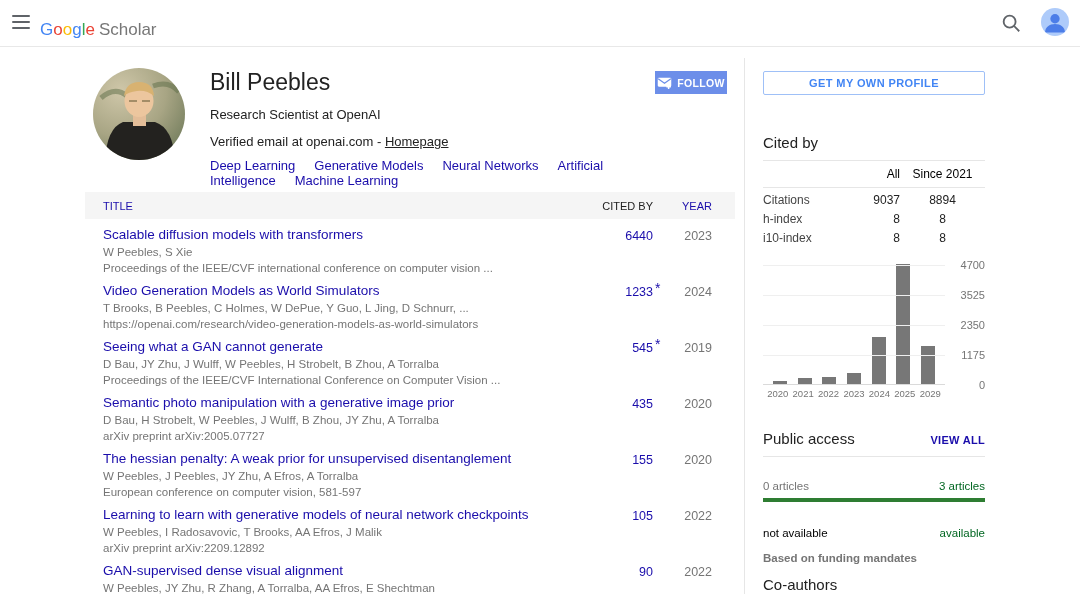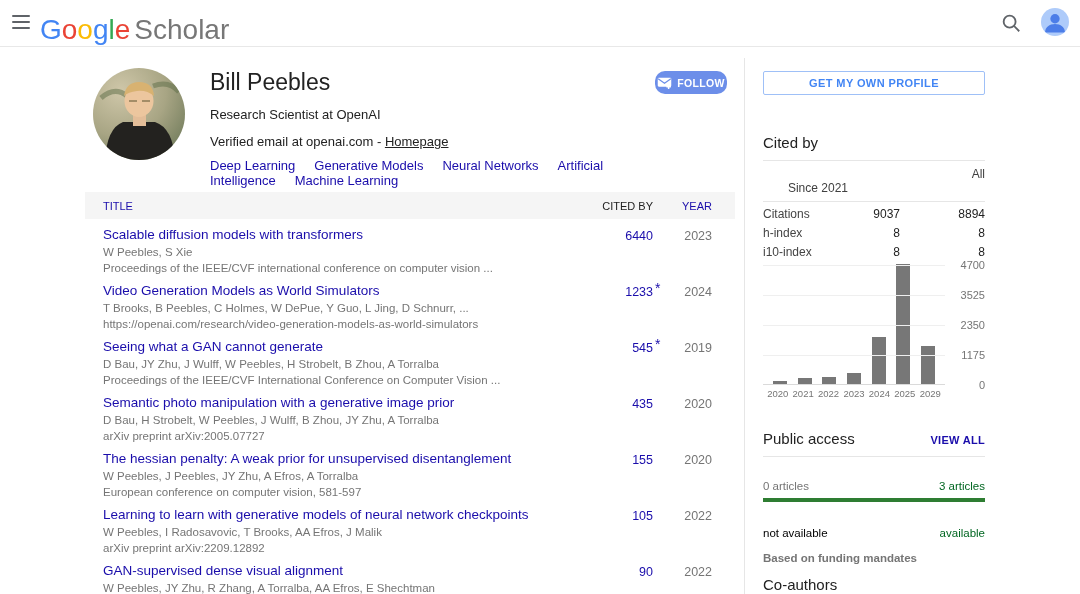--- a/index.html
+++ b/index.html
@@ -6,38 +6,38 @@
   html,body { width:1080px; height:594px; background:#fff; overflow:hidden;
               font-family:"Liberation Sans","DejaVu Sans",sans-serif; }
   body { position:relative; }
 
   
   .topbar { position:absolute; left:0; top:0; width:1080px; height:47px;
             background:#fff; border-bottom:1px solid #e8e8e8; }
   .hamburger { position:absolute; left:12px; top:15px; width:18px; height:14px;
                display:flex; flex-direction:column; justify-content:space-between; cursor:pointer; }
   .hamburger span { display:block; height:2px; background:#5f6368; border-radius:1px; }
-  .logo { position:absolute; left:40px; top:14px; font-size:28px; letter-spacing:0; cursor:pointer; }
+  .logo { position:absolute; left:40px; top:20px; font-size:17px; letter-spacing:0; cursor:pointer; }
   .logo .scholar { color:#777; margin-left:4px; }
   .search-ic { position:absolute; left:1000px; top:12px; width:22px; height:22px; cursor:pointer; }
   .avatar { position:absolute; left:1041px; top:8px; width:28px; height:28px; border-radius:50%;
             background:#aecbfa; overflow:hidden; cursor:pointer; }
 
   
   .photo { position:absolute; left:93px; top:68px; width:92px; height:92px;
            border-radius:50%; overflow:hidden; cursor:pointer; }
   .pinfo { position:absolute; left:210px; top:69px; width:440px; }
   .pname { font-size:23px; color:#222; }
   .paffil { font-size:13px; color:#222; margin-top:11px; }
   .pemail { font-size:13px; color:#222; margin-top:12px; }
   .pemail a { color:#222; text-decoration:underline; cursor:pointer; }
   .interests { margin-top:9px; font-size:13px; }
   .interest-link { color:#1a0dab; text-decoration:none; margin-right:19px; cursor:pointer; }
   .follow-btn { position:absolute; left:655px; top:71px; width:72px; height:23px;
-                background:#6c8ee9; border:none; border-radius:10px; color:#fff;
+                background:#6c8ee9; border:none; border-radius:0; color:#fff;
                 font-size:10.5px; font-weight:bold; letter-spacing:.3px;
                 display:flex; align-items:center; justify-content:center; gap:5px; cursor:pointer; }
 
   
   .pubs { position:absolute; left:85px; top:192px; width:650px; }
   .pub-head { height:27px; background:#f5f5f5; display:flex; align-items:center;
               font-size:11px; padding-left:18px; padding-right:23px; }
   .ph-title { flex:1; color:#1a0dab; cursor:pointer; }
   .ph-cited { width:70px; text-align:right; color:#222; cursor:pointer; }
   .ph-star  { width:14px; }
@@ -54,23 +54,23 @@
 
   
   .vdivider { position:absolute; left:744px; top:58px; width:1px; height:536px; background:#e6e6e6; }
   .sidebar { position:absolute; left:763px; top:0; width:222px; }
   .own-profile-btn { position:absolute; left:0; top:71px; width:222px; height:24px;
                      background:#fff; border:1px solid #9fc0f7; border-radius:2px;
                      color:#4285f4; font-size:11px; font-weight:bold; letter-spacing:.4px; cursor:pointer; }
   .sb-sec-title { font-size:15px; color:#222; }
   .citedby { position:absolute; left:0; top:134px; width:222px; }
   .cb-cols { display:flex; border-top:1px solid #e6e6e6; border-bottom:1px solid #e6e6e6;
-             margin-top:9px; padding:6px 0; font-size:12px; color:#404040;flex-direction:column; }
+             margin-top:9px; padding:6px 0; font-size:12px; color:#000000; }
   .cb-cols .c2, .cb-stat .c2 { width:60px; margin-left:auto; text-align:right; }
-  .cb-cols .c3, .cb-stat .c3 { width:85px; text-align:right; }
+  .cb-cols .c3, .cb-stat .c3 { width:85px; text-align:center; }
   .cb-stat { display:flex; font-size:12px; color:#222; margin-top:5px; }
   .cb-stat .lab { color:#444; }
 
   
   .chart { position:absolute; left:0; top:265px; width:222px; display:flex; }
   .chart-plot { width:182px; height:120px; position:relative; border-bottom:1px solid #dadada;
                 display:flex; align-items:flex-end; justify-content:space-between; padding:0 10px; }
   .gridline { position:absolute; left:0; right:0; height:1px; background:#efefef; }
   .bar { width:14px; background:#777; cursor:pointer; }
   .chart-xlabels { position:absolute; left:0; top:123px; width:182px; display:flex;

